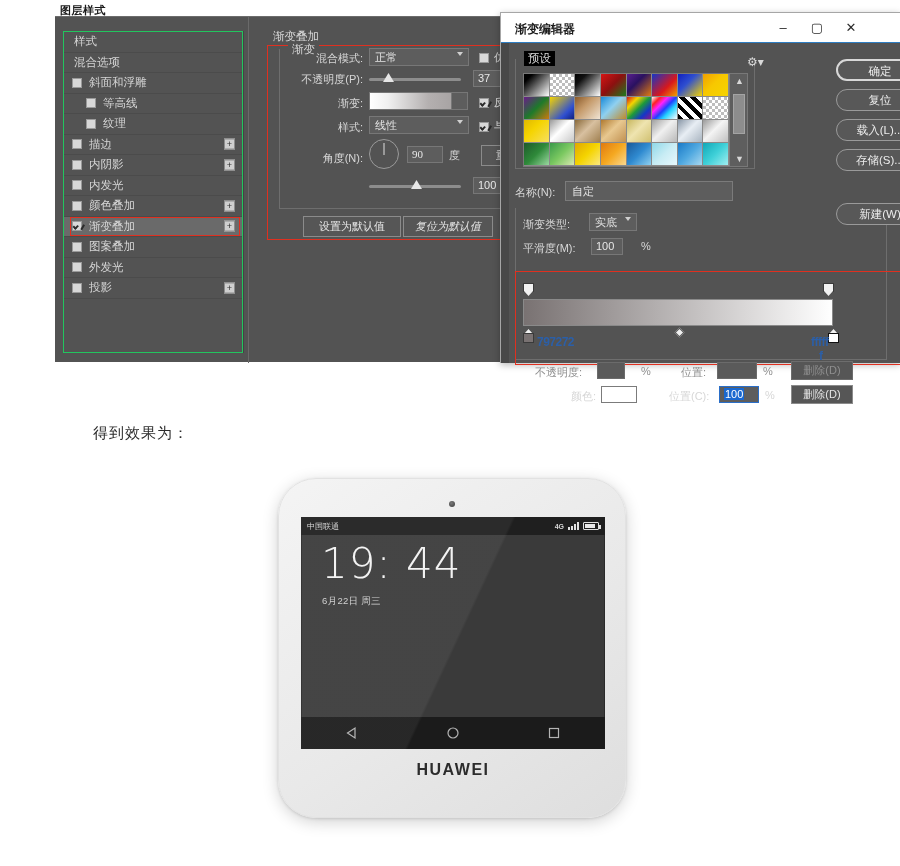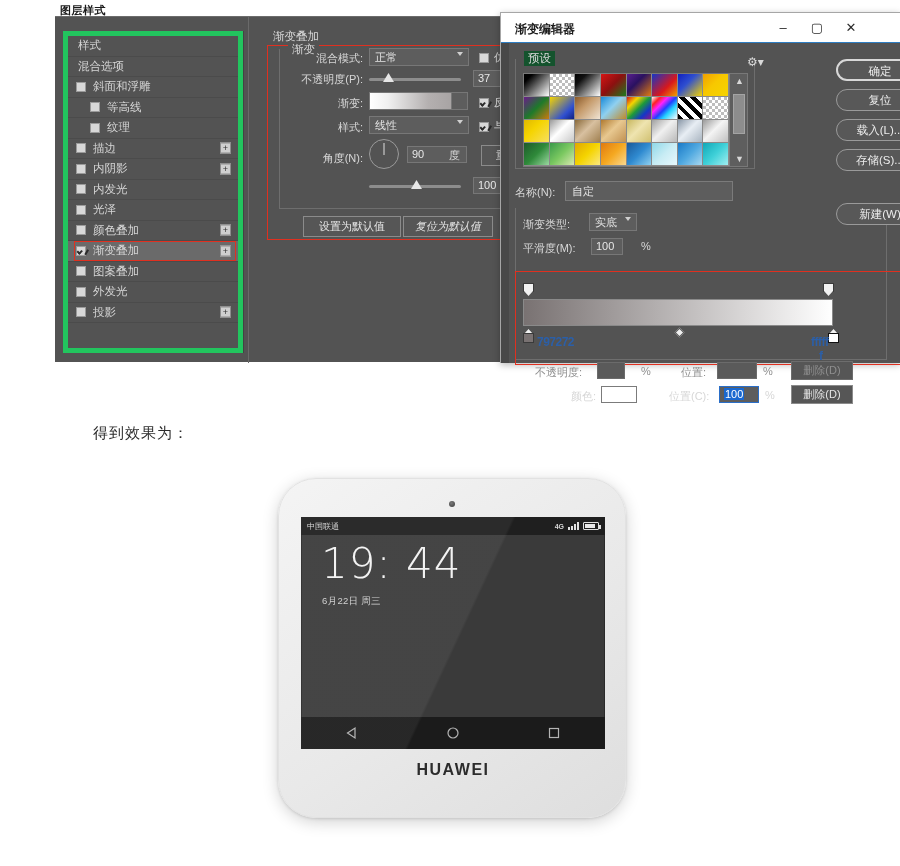--- a/index.html
+++ b/index.html
@@ -28,21 +28,21 @@
     position: absolute; left: 0px; top: 16px;
     width: 790px; height: 346px;
     background: #535353;
     border-top: 1px solid #6c6c6c;
   }
   
   .ps-left {
     position: absolute; left: 8px; top: 14px;
     width: 180px; height: 322px;
     background: #535353;
-    border: 5px solid #22c55e;
+    border: 1px solid #22c55e;
   }
   .ps-left-sep { position:absolute; left:188px; top:14px; width:1px; height:322px; background:#434343;}
   .ps-left-sep2 { position:absolute; left:193px; top:0px; width:1px; height:346px; background:#6a6a6a;}
   .st-row {
     position: relative; height: 20.5px;
     display: flex; align-items: center;
     padding-left: 8px;
     border-bottom: 1px solid #4b4b4b;
     color: #d6d6d6; font-size: 11.5px;
     cursor: default;
@@ -154,21 +154,21 @@
   .ge-body {
     position:absolute; left:0; top:30px; width:400px; height:320px;
     background:#535353;
   }
   .ge-left-strip{position:absolute; left:0; top:0; width:8px; height:320px; background:#484848;}
   
   .ge-presets {
     position:absolute; left:14px; top:16px; width:240px; height:110px;
     border:1px solid #6e6e6e; border-top:none;
   }
-  .ge-presets .cap{ position:absolute; top:-8px; left:8px; background:#14532d; padding:0 4px; color:#d9d9d9; font-size:11.5px;}
+  .ge-presets .cap{ position:absolute; top:-8px; left:8px; background:#000000; padding:0 4px; color:#d9d9d9; font-size:11.5px;}
   .gear { position:absolute; left:246px; top:12px; color:#d9d9d9; font-size:12px;}
   .swatch-wrap {
     position:absolute; left:22px; top:30px;
     width:225px; height:94px;
     border:1px solid #787878; background:#6b6b6b;
     display:flex;
   }
   .swatch-grid {
     width:205px; height:92px;
     display:grid; grid-template-columns: repeat(8, 1fr); grid-template-rows: repeat(4, 1fr);
@@ -343,24 +343,20 @@
             <span class="cbx"></span>
             <span class="lbl">内阴影</span>
             <span class="plus">+</span>
           </div>
           <div class="st-row">
             <span class="cbx"></span>
             <span class="lbl">内发光</span>
           </div>
           <div class="st-row">
             <span class="cbx"></span>
-            <span class="lbl">光泽</span>
-          </div>
-          <div class="st-row">
-            <span class="cbx"></span>
             <span class="lbl">颜色叠加</span>
             <span class="plus">+</span>
           </div>
           <div class="st-row sel">
             <span class="cbx checked"></span>
             <span class="lbl">渐变叠加</span>
             <span class="plus">+</span>
             <span class="sel-outline"></span>
           </div>
           <div class="st-row">
@@ -422,21 +418,21 @@
           <span>线性</span>
           <span class="car"></span>
         </div>
         <div class="chk-lbl" style="left:224px; top:92px; overflow:hidden; width:86px; white-space:nowrap;">
           <span class="cbx checked"></span>
           <span>与图层对齐(I)</span>
         </div>
 
         <div class="fld-label" style="left:38px; top:124px; width:70px;text-align:right;">角度(N):</div>
         <div class="dial" style="left:114px; top:112px;"></div>
-        <div class="num-box" style="left:152px; top:119px; width:60px;">
+        <div class="num-box" style="left:152px; top:119px; width:36px;font-family:Liberation Serif, serif;">
           <span>90</span>
         </div>
         <div class="unit" style="left:194px; top:121px;">度</div>
         <div class="btn" style="left:226px; top:118px; width:74px;">重置对齐</div>
 
         <div class="fld-label" style="left:38px; top:168px; width:70px;margin-top:25px;">缩放(S):</div>
         <div class="slider-track" style="left:114px; top:158px; width:92px;"></div>
         <div class="slider-knob" style="left:156px; top:153px;"></div>
         <div class="num-box" style="left:218px; top:150px; width:34px;">
           <span>100</span>

